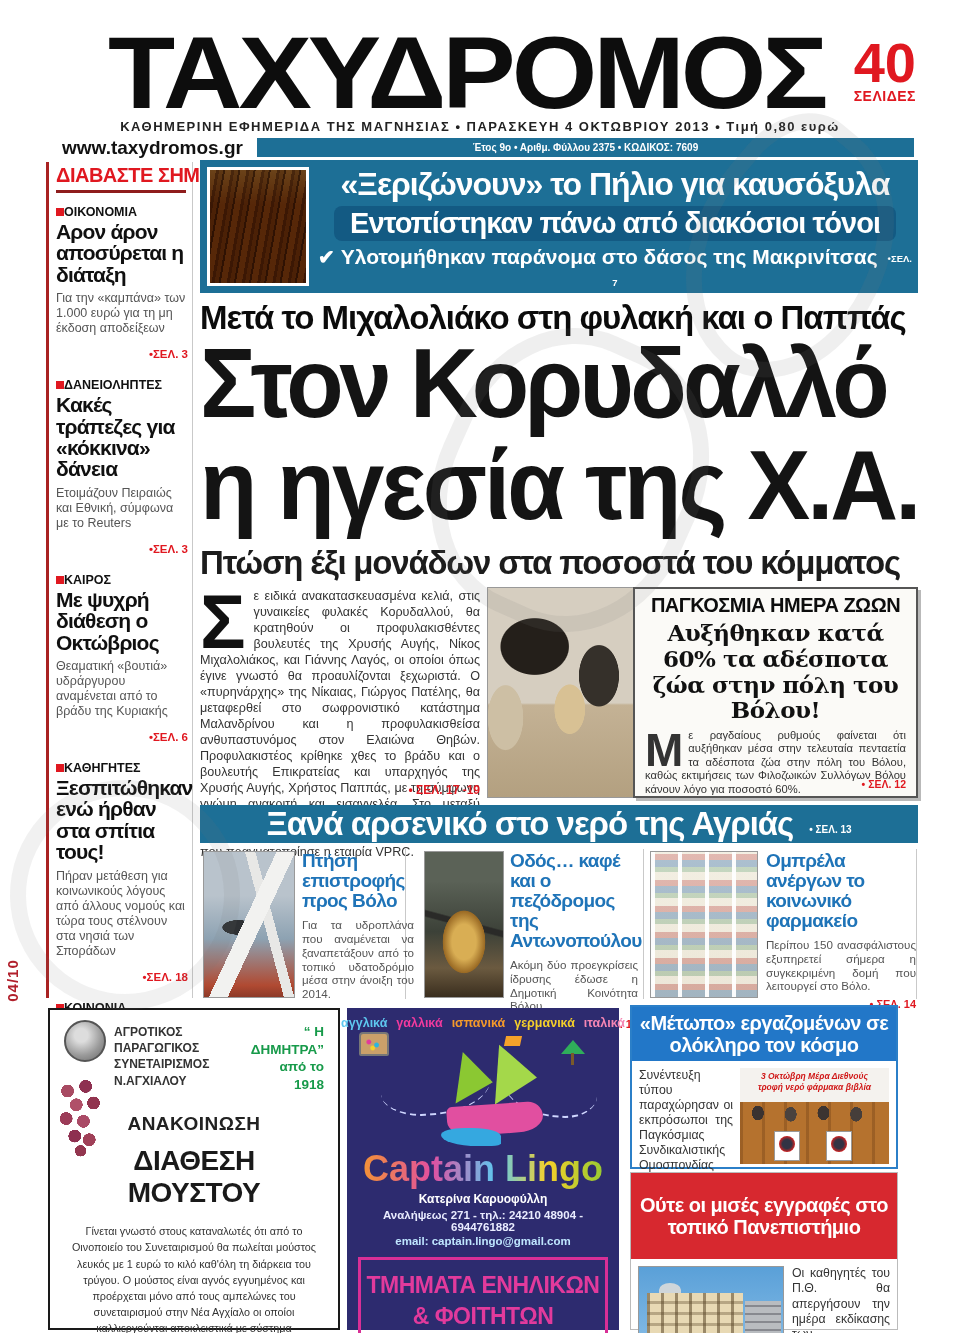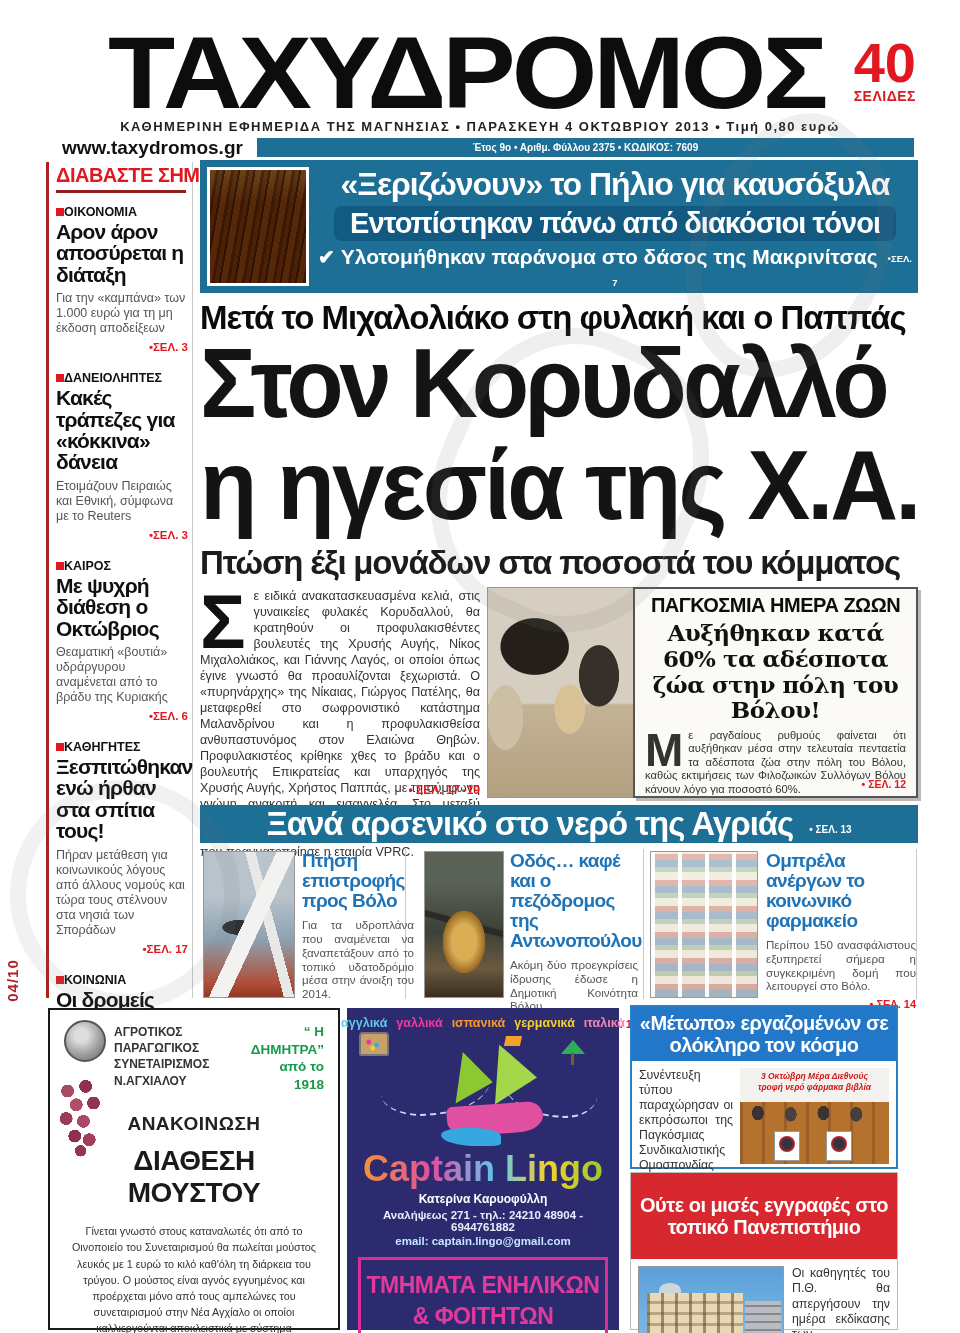--- a/index.html
+++ b/index.html
@@ -24,21 +24,21 @@
   .red-rule { position:absolute; left:46px; top:162px; width:3px; height:836px; background:#a92222; }
   .col-div { position:absolute; background:#c9c9c9; width:1px; }
   .sidebar { position:absolute; left:56px; top:164px; width:130px; }
   .sb-title { color:#e01820; font-size:20px; font-weight:bold; letter-spacing:-0.5px; padding-bottom:3px;
     border-bottom:3px solid #8f1d1d; margin-bottom:12px; white-space:nowrap; }
   .sb-item { margin-bottom:18px; width:132px; }
   .sb-cat { font-size:12.5px; font-weight:bold; color:#111; display:flex; align-items:center; margin-bottom:2px; }
   .sb-cat .sq { width:8px; height:8px; background:#e01820; display:inline-block; flex:0 0 auto; }
   .sb-head { font-size:21px; font-weight:bold; color:#101010; line-height:1.02; letter-spacing:-0.8px; margin-bottom:6px; }
   .sb-txt { font-size:12.5px; color:#555; line-height:1.2; }
-  .sb-page { font-size:11.5px; font-weight:bold; color:#e01820; text-align:right; margin-top:5px; }
+  .sb-page { font-size:11.5px; font-weight:bold; color:#e01820; text-align:right; margin-top:12px; }
 
   
   .banner { position:absolute; left:200px; top:160px; width:718px; height:133px; background:#1d6f96; }
   .banner-photo { position:absolute; left:7px; top:7px; width:102px; height:119px; border:3px solid #fff;
     background:#a77d48;
     background-image:repeating-linear-gradient(100deg,#c9a368 0 6px,#8a6238 6px 9px,#b08850 9px 13px,#6d4b28 13px 15px),
       linear-gradient(#cfd4d8,#a77d48 30%); background-blend-mode:multiply; }
   .banner-text { position:absolute; left:116px; top:0; width:598px; height:133px; text-align:center; color:#fff; }
   .bn1 { font-size:32px; font-weight:bold; letter-spacing:-1px; margin-top:6px; }
   .bn2 { display:inline-block; background:#135a83; border-radius:8px; padding:1px 16px; font-size:29px; font-weight:bold; letter-spacing:-1px; margin-top:3px; }
@@ -255,21 +255,21 @@
       <div class="sb-page">•ΣΕΛ. 6</div>
     </div>
 
     <div class="sb-item">
       <div class="sb-cat">
           <span class="sq"></span>
           <span>ΚΑΘΗΓΗΤΕΣ</span>
         </div>
       <div class="sb-head">Ξεσπιτώθηκαν ενώ ήρθαν στα σπίτια τους!</div>
       <div class="sb-txt">Πήραν μετάθεση για κοινωνικούς λόγους από άλλους νομούς και τώρα τους στέλνουν στα νησιά των Σποράδων</div>
-      <div class="sb-page">•ΣΕΛ. 17</div>
+      <div class="sb-page">•ΣΕΛ. 18</div>
     </div>
 
     <div class="sb-item">
       <div class="sb-cat">
           <span class="sq"></span>
           <span>ΚΟΙΝΩΝΙΑ</span>
         </div>
       <div class="sb-head">Οι δρομείς υγείας Βόλου τρέχουν παντού...</div>
       <div class="sb-txt">Οι 70 Βολιώτες που θα πάρουν μέρος στον 31ο κλασικό Μαραθώνιο της Αθήνας</div>
       <div class="sb-page">•ΣΕΛ. 8</div>

